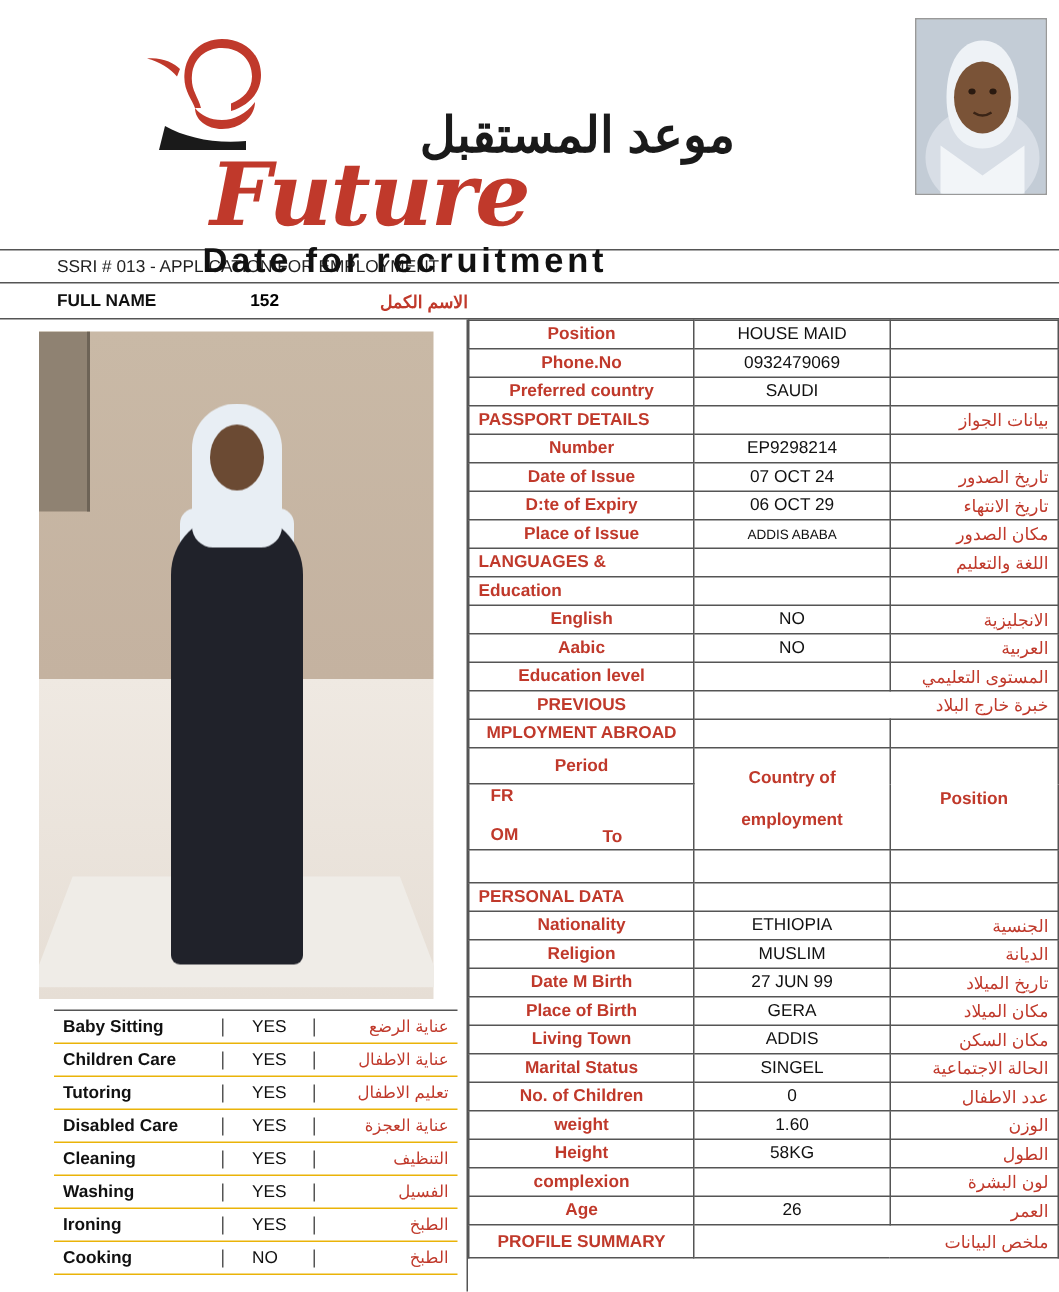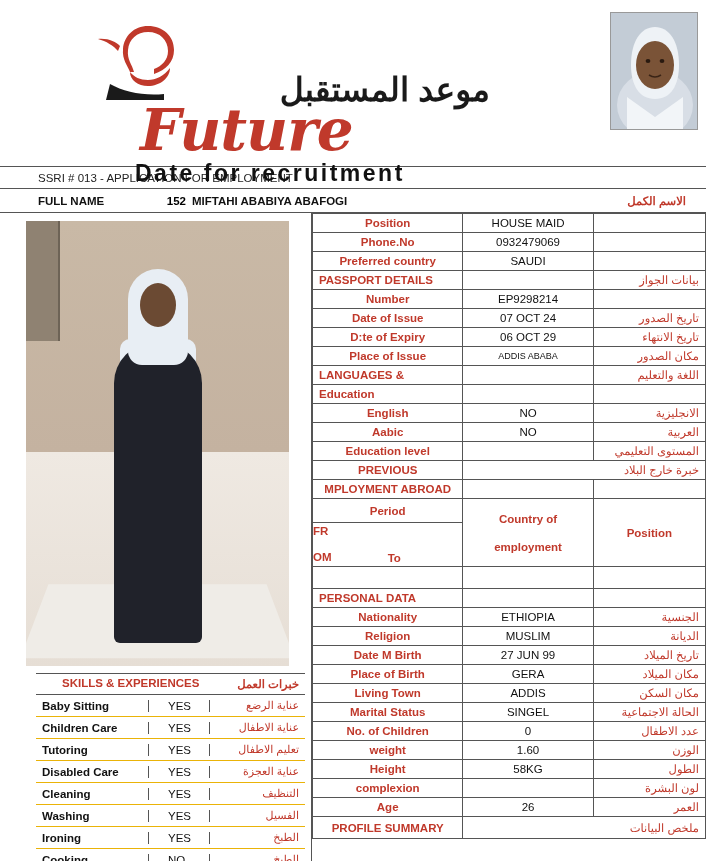--- a/index.html
+++ b/index.html
@@ -265,44 +265,39 @@
         <path d="M16 84 L44 104 L72 84 L72 118 L16 118 Z" fill="#f2f5f8"></path>
       </svg>
     </div>
   </div>
 
   <div class="ssri-bar">SSRI # 013 - APPLICATION FOR EMPLOYMENT</div>
 
   <div class="fullname-row">
     <div class="fullname-label">FULL NAME</div>
     <div class="fullname-num">152</div>
-    <div class="fullname-value">MIFTAHI ABABIYA ABAFOGI</div>
     <div class="fullname-ar">الاسم الكمل</div>
   </div>
 
   <div class="body-wrap">
 
     <div class="left-col">
       <div class="main-photo">
         <div class="ph-mirror"></div>
         <div class="ph-rug"></div>
         <div class="ph-figure">
           <div class="ph-scarf-l"></div>
           <div class="ph-scarf-r"></div>
           <div class="ph-dress"></div>
           <div class="ph-hijab"></div>
           <div class="ph-face"></div>
         </div>
       </div>
 
       <div class="skills">
-        <div class="skills-head">
-          <div class="t1">SKILLS &amp; EXPERIENCES</div>
-          <div class="t2">خبرات العمل</div>
-        </div>
 
         <div class="skill-row">
           <div class="skill-name">Baby Sitting</div>
           <div class="skill-val">YES</div>
           <div class="skill-ar">عناية الرضع</div>
         </div>
         <div class="skill-row">
           <div class="skill-name">Children Care</div>
           <div class="skill-val">YES</div>
           <div class="skill-ar">عناية الاطفال</div>
@@ -428,21 +423,21 @@
             <td class="period-cell" rowspan="2">
               <div>Country of</div>
               <div style="height:16px"></div>
               <div>employment</div>
             </td>
             <td class="period-cell" rowspan="2">Position</td>
           </tr>
           <tr>
             <td style="height:44px; padding:0;">
               <div style="display:flex;height:100%;">
-                <div style="flex:1;padding:2px 0;font-weight:bold;color:#c0392b;">
+                <div style="flex:1;padding:2px 14px;font-weight:bold;color:#c0392b;">
                   <div>FR</div>
                   <div style="margin-top:14px;">OM</div>
                 </div>
                 <div style="flex:1;padding:2px 4px;font-weight:bold;color:#c0392b;display:flex;align-items:flex-end;">To</div>
               </div>
             </td>
           </tr>
           <tr>
             <td class="blank" style="height:22px;"></td>
             <td class="blank"></td>

